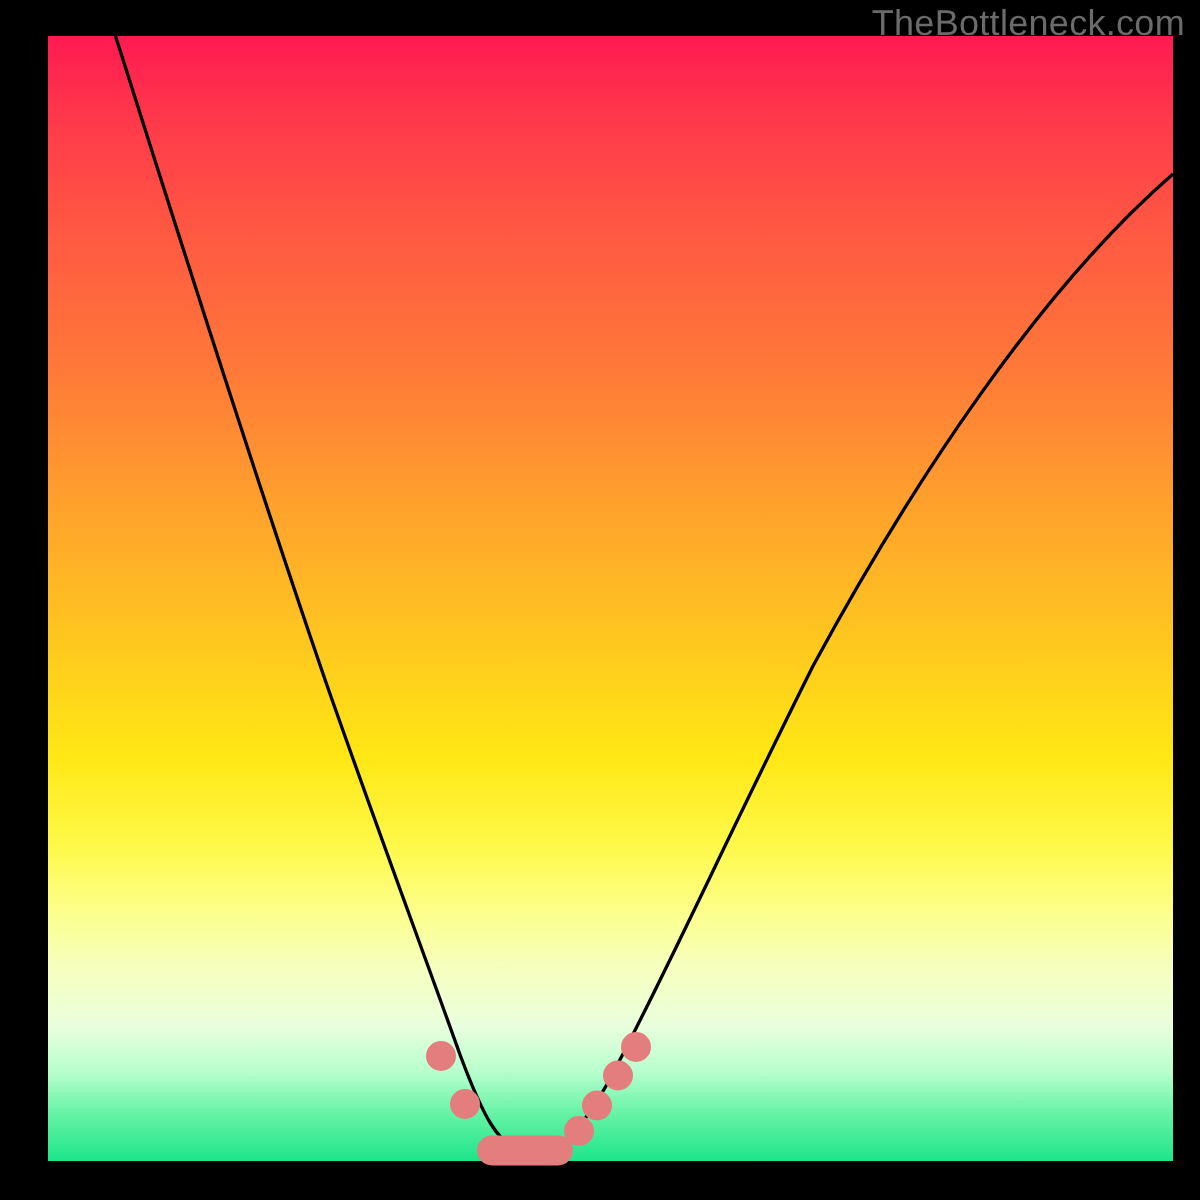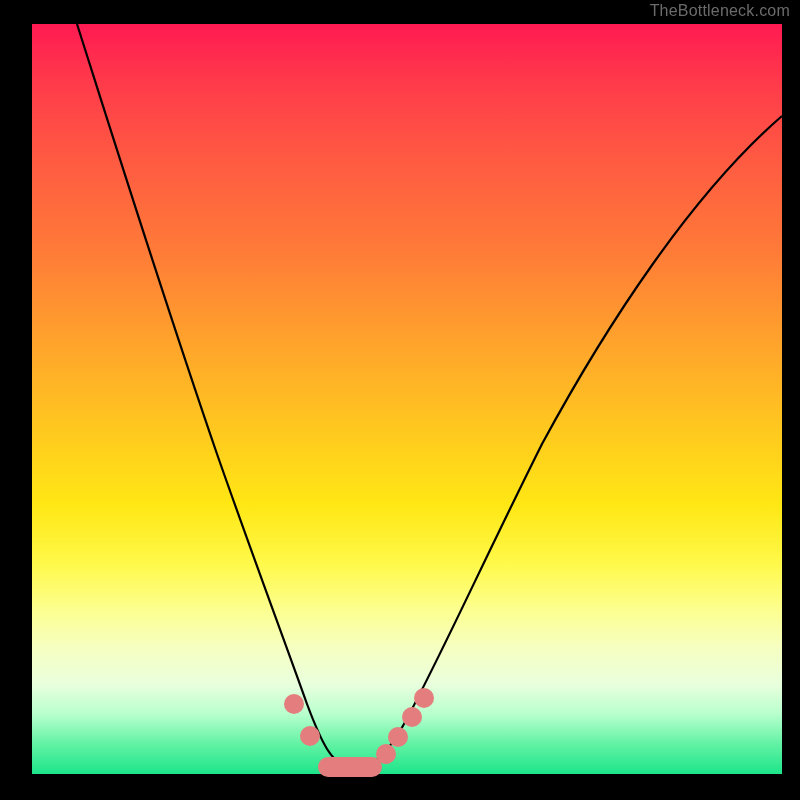--- a/index.html
+++ b/index.html
@@ -42,21 +42,21 @@
       #b8ffce 92%,
       #62f2a4 96%,
       #1de58a 100%
     );
   }
   .watermark {
     position: absolute;
     top: 2px;
     right: 10px;
     color: #6b6b6b;
-    font-size: 16px;
+    font-size: 24px;
     font-weight: 500;
     letter-spacing: 0.2px;
   }
   svg.curve {
     position: absolute;
     left: 0;
     top: 0;
     width: 750px;
     height: 750px;
     overflow: visible;

